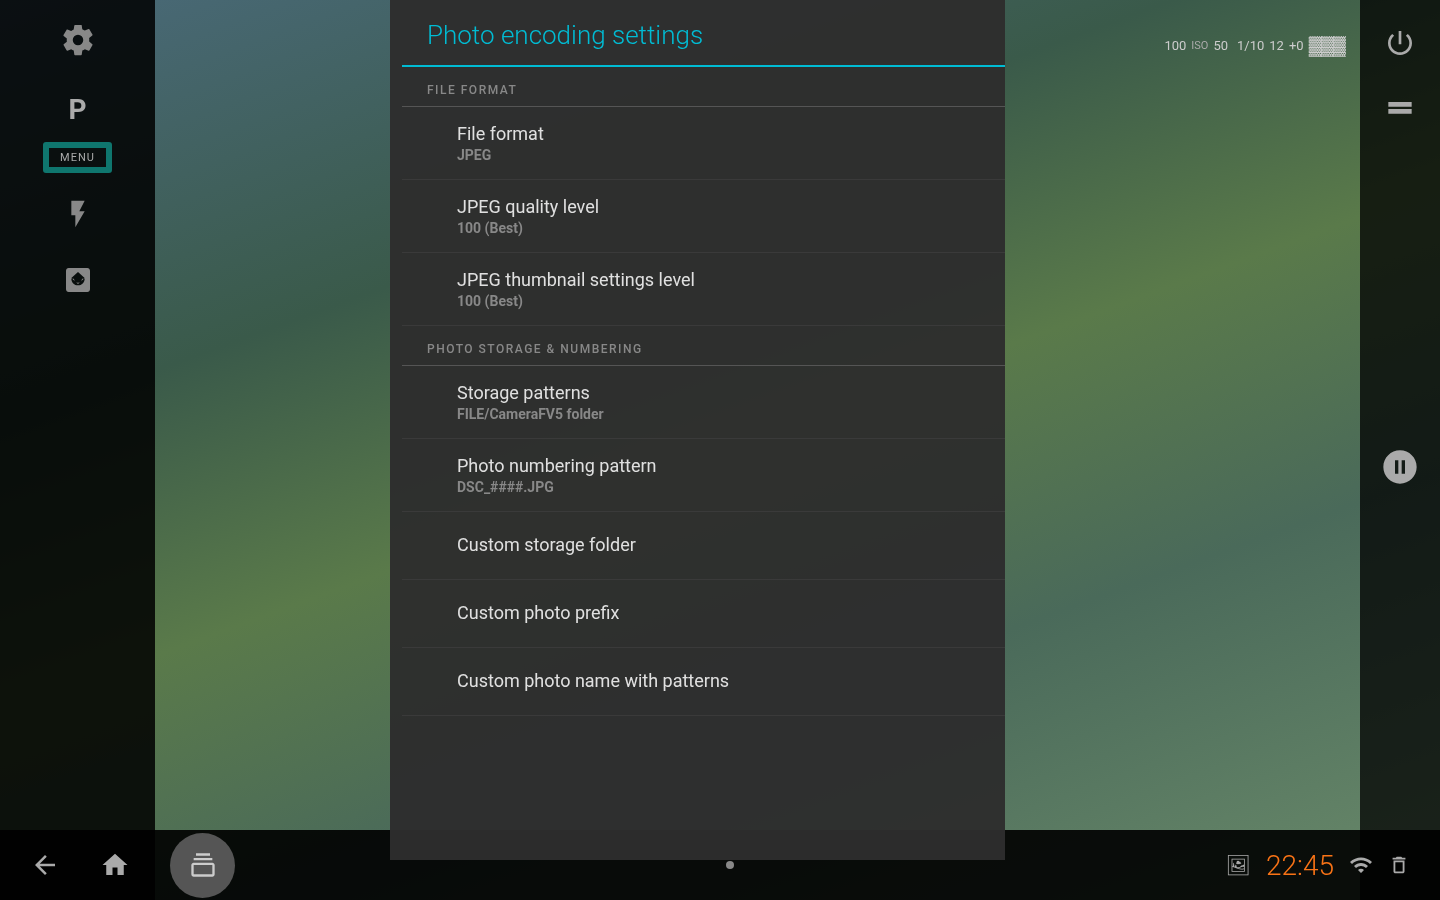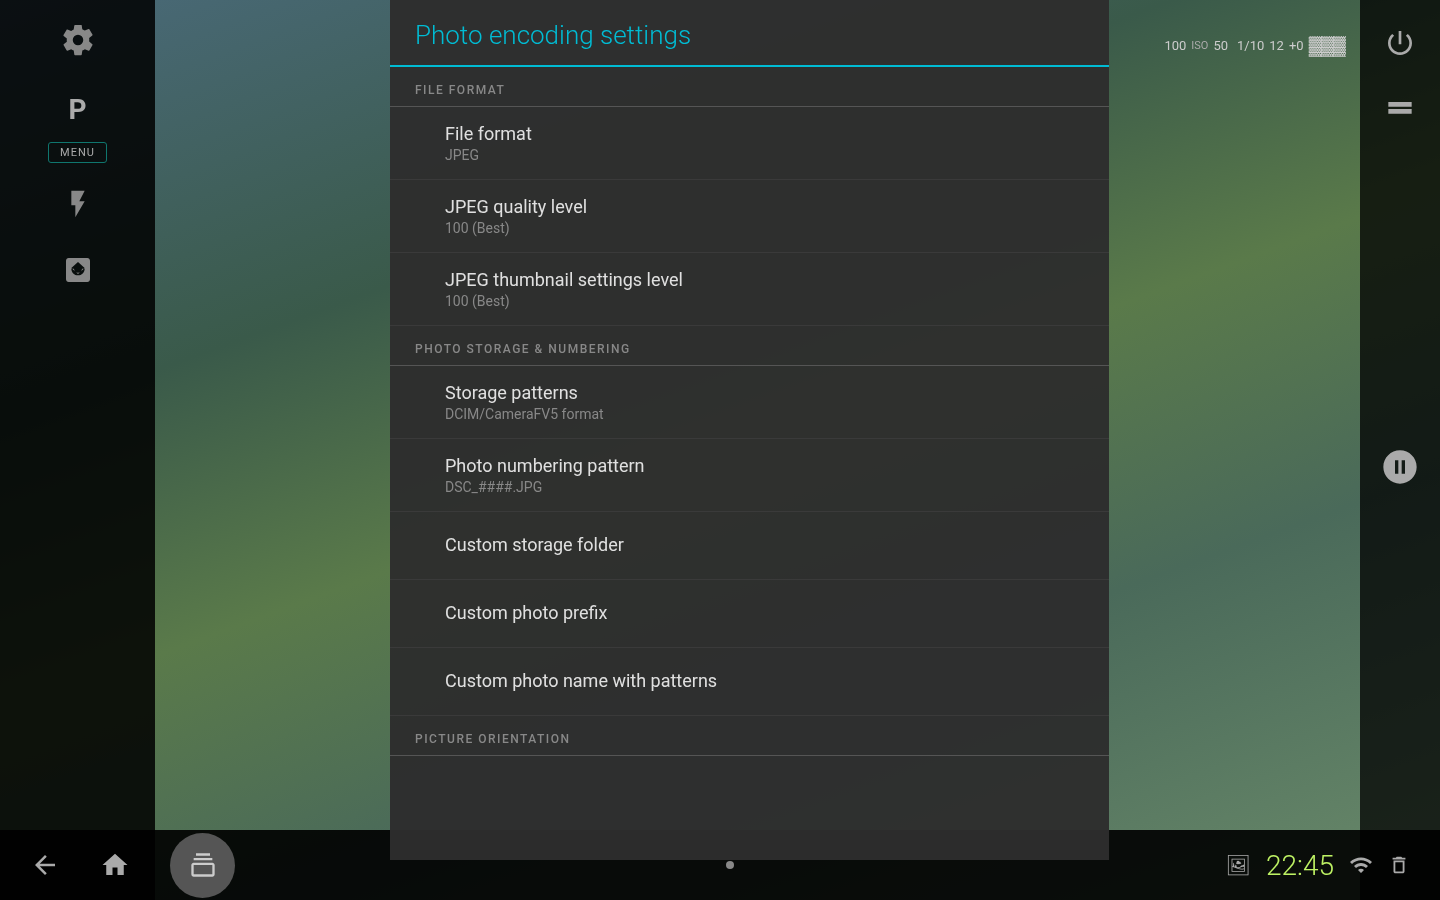--- a/index.html
+++ b/index.html
@@ -49,21 +49,21 @@
     .sidebar-icon.gear { margin-top: 5px; }
 
     .sidebar-p-label {
       color: #aaa;
       font-size: 28px;
       font-weight: bold;
       margin: 20px 0 8px;
     }
 
     .menu-btn {
-      border: 1px solid #0f766e;
+      border: 6px solid #0f766e;
       border-radius: 3px;
       color: #aaa;
       font-size: 11px;
       padding: 3px 11px;
       letter-spacing: 1px;
       margin: 8px 0;
     }
 
     
     .right-sidebar {
@@ -141,35 +141,36 @@
 
     .bottom-right {
       display: flex;
       align-items: center;
       gap: 15px;
       color: #ddd;
     }
 
     .time-display {
       font-size: 28px;
-      color: #bef264;
+      color: #f97316;
       font-weight: 300;
     }
 
     
     .settings-panel {
       position: absolute;
       top: 0;
       left: 390px;
-      width: 719px;
+      width: 615px;
       height: 860px;
       background: rgba(45, 45, 45, 0.97);
       z-index: 50;
       overflow-y: auto;
       overflow-x: hidden;
+      padding-left: 12px;
     }
 
     .settings-panel::-webkit-scrollbar { width: 4px; }
     .settings-panel::-webkit-scrollbar-thumb { background: #555; }
 
     .panel-header {
       padding: 20px 25px 15px;
       border-bottom: 2px solid #00bcd4;
     }
 
@@ -206,20 +207,21 @@
     .setting-label {
       color: #e0e0e0;
       font-size: 18px;
       font-weight: 400;
       margin-bottom: 3px;
     }
 
     .setting-value {
       color: #888;
       font-size: 14px;
+      font-weight: bold;
     }
 
     .checkbox-container {
       width: 26px;
       height: 26px;
       display: flex;
       align-items: center;
       justify-content: center;
     }
 
@@ -351,21 +353,21 @@
     </div>
   </div>
 
   <div class="section-header">
     <span class="section-title">PHOTO STORAGE &amp; NUMBERING</span>
   </div>
 
   <div class="setting-item">
     <div class="setting-item-content">
       <div class="setting-label">Storage patterns</div>
-      <div class="setting-value">DCIM/CameraFV5 format</div>
+      <div class="setting-value">FILE/CameraFV5 folder</div>
     </div>
   </div>
 
   <div class="setting-item">
     <div class="setting-item-content">
       <div class="setting-label">Photo numbering pattern</div>
       <div class="setting-value">DSC_####.JPG</div>
     </div>
   </div>
 
@@ -380,23 +382,20 @@
       <div class="setting-label">Custom photo prefix</div>
     </div>
   </div>
 
   <div class="setting-item">
     <div class="setting-item-content">
       <div class="setting-label">Custom photo name with patterns</div>
     </div>
   </div>
 
-  <div class="section-header">
-    <span class="section-title">PICTURE ORIENTATION</span>
-  </div>
 </div>
 
 <div class="bottom-bar">
   <div style="display:flex; align-items:center; gap:40px;">
     <div class="bottom-nav-icon">
       <svg width="30" height="30" viewBox="0 0 24 24" fill="#aaa">
         <path d="M20 11H7.83l5.59-5.59L12 4l-8 8 8 8 1.41-1.41L7.83 13H20v-2z"></path>
       </svg>
     </div>
     <div class="bottom-nav-icon">

